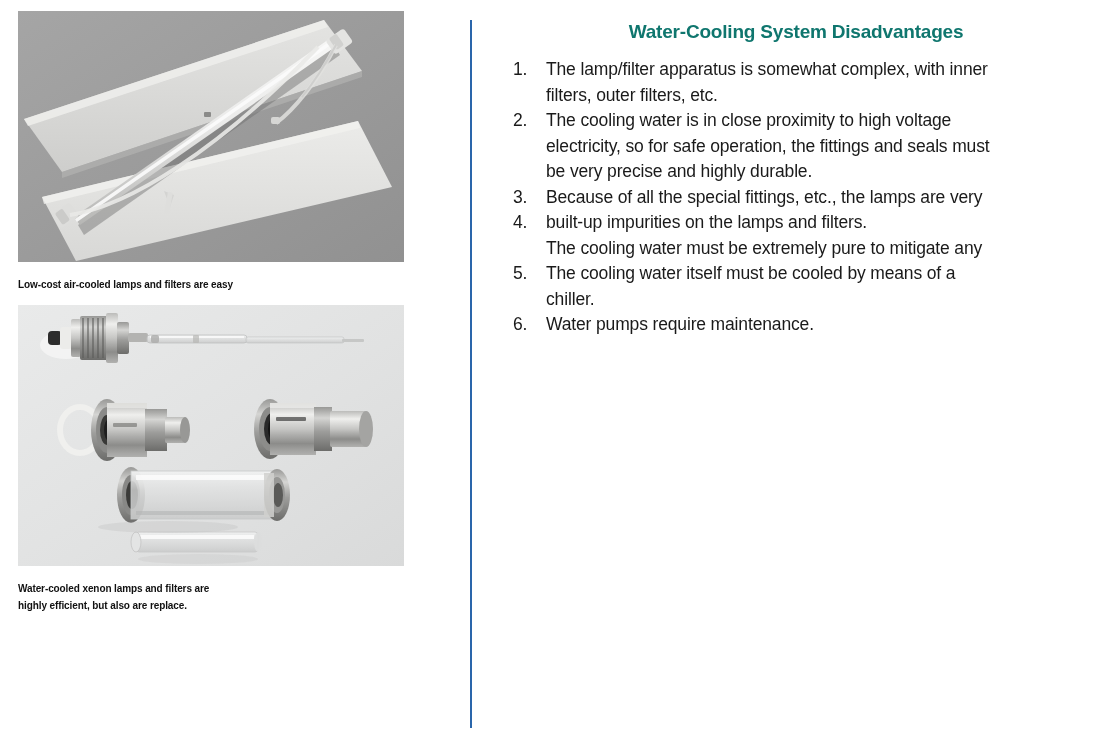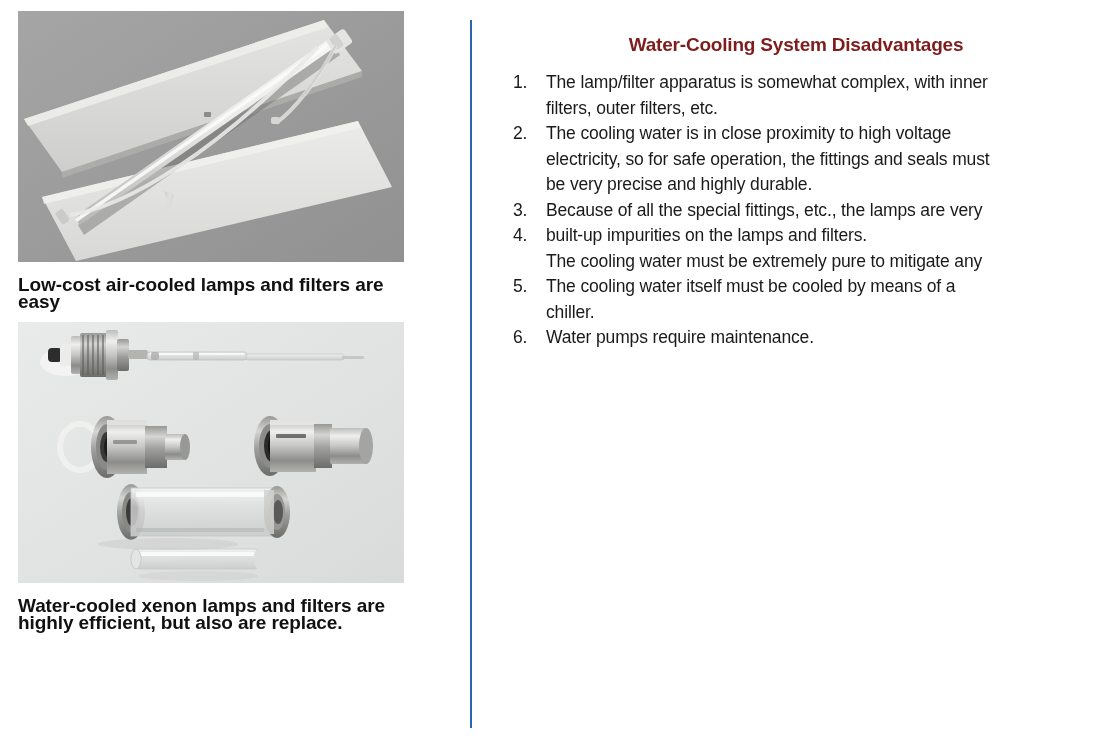--- a/index.html
+++ b/index.html
@@ -33,21 +33,21 @@
     height: 251px;
     position: relative;
     overflow: hidden;
     display: block;
   }
   .photo.photo-two { height: 261px; }
 
   .photo svg { display: block; width: 100%; height: 100%; }
 
   .caption {
-    font-size: 19px;
+    font-size: 10px;
     font-weight: bold;
     line-height: 17px;
     color: #111111;
     width: 392px;
     margin-top: 14px;
     letter-spacing: -0.1px;
   }
   .caption .cap-line { display: block; }
 
   
@@ -65,23 +65,23 @@
     position: absolute;
     left: 498px;
     top: 18px;
     width: 590px;
   }
 
   .panel-title {
     font-size: 19px;
     font-weight: bold;
     text-align: center;
-    color: #7f1d1d;
+    color: #0f766e;
     letter-spacing: -0.2px;
-    margin: 16px 0 14px 0;
+    margin: 3px 0 14px 0;
     padding-left: 6px;
   }
 
   .disadvantage-list {
     list-style: none;
     margin: 0;
     padding: 0;
     font-size: 17.5px;
     line-height: 25.5px;
     color: #1a1a1a;

